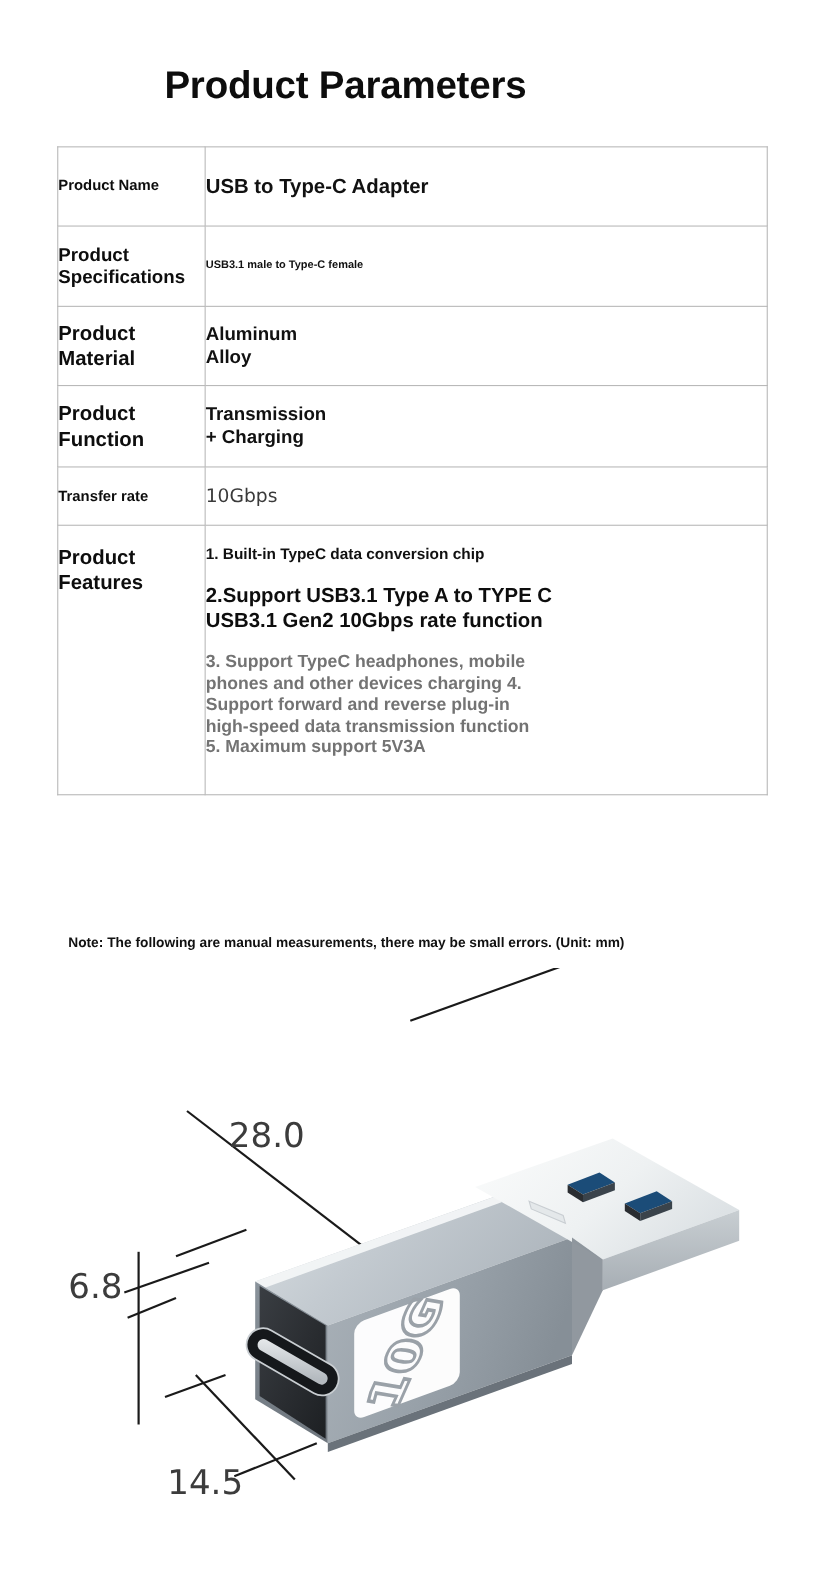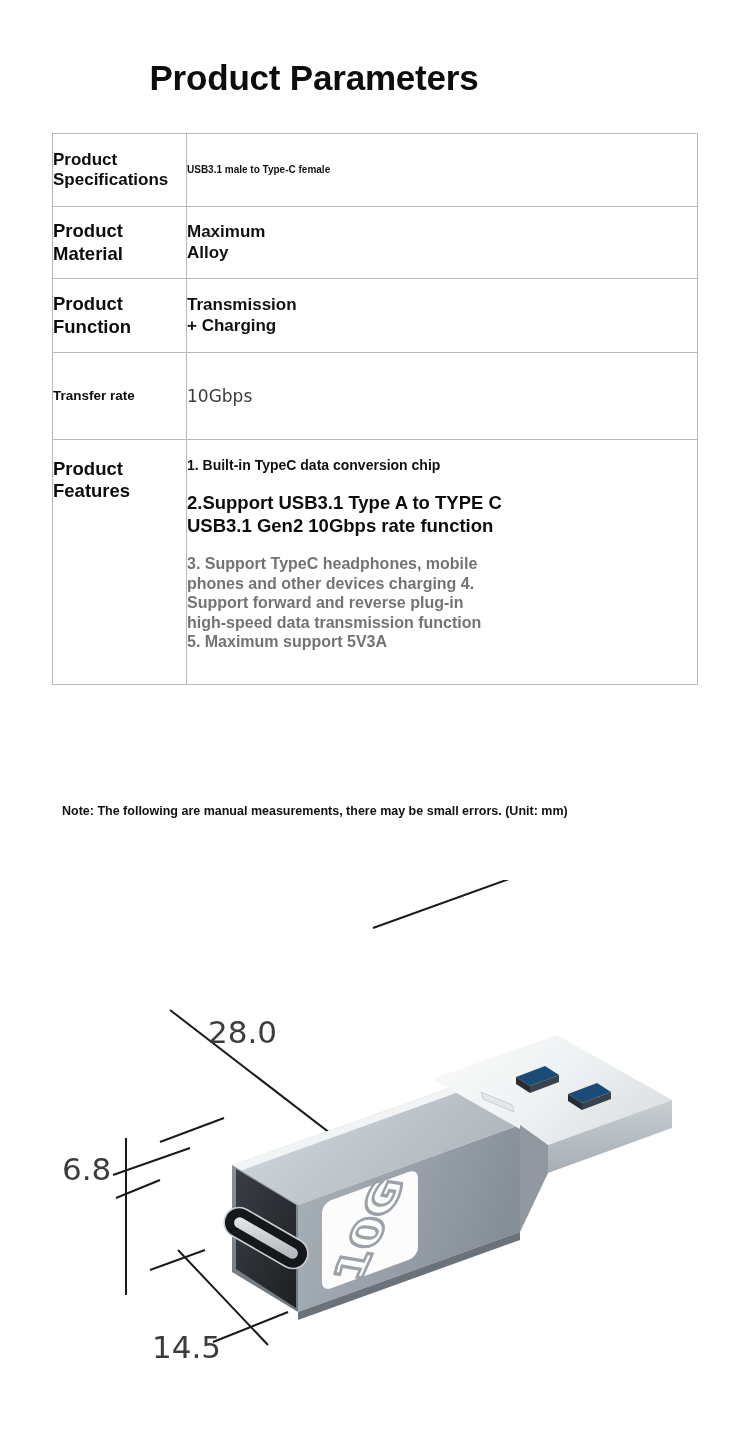--- a/index.html
+++ b/index.html
@@ -72,21 +72,21 @@
   .val.v-spec    { font-size: 10px; font-weight: bold; }
   .val.v-mat     { font-size: 17px; font-weight: bold; }
   .val.v-func    { font-size: 17px; font-weight: bold; }
   .val.v-rate    { font-size: 17px; font-weight: normal; color: #3a3a3a; font-family: "DejaVu Sans", sans-serif; }
 
   .r-brand .lbl-cell, .r-brand .val-cell { height: 76px; }
   .r-name  .lbl-cell, .r-name  .val-cell { height: 72px; }
   .r-spec  .lbl-cell, .r-spec  .val-cell { height: 73px; }
   .r-mat   .lbl-cell, .r-mat   .val-cell { height: 72px; }
   .r-func  .lbl-cell, .r-func  .val-cell { height: 74px; }
-  .r-rate  .lbl-cell, .r-rate  .val-cell { height: 87px; }
+  .r-rate  .lbl-cell, .r-rate  .val-cell { height: 53px; }
   .r-feat  .lbl-cell, .r-feat  .val-cell { height: 245px; vertical-align: top; }
   .r-feat .lbl-cell { padding-top: 18px; }
   .r-feat .val-cell { padding-top: 16px; padding-right: 20px; }
 
   .feat-1 {
     font-size: 14px;
     font-weight: bold;
     color: #111111;
     line-height: 1.3;
     margin-bottom: 18px;
@@ -104,21 +104,21 @@
     font-weight: bold;
     color: #737373;
     line-height: 1.22;
     white-space: pre-line;
   }
 
   
   .note {
     position: absolute;
     left: 62px;
-    top: 804px;
+    top: 850px;
     font-size: 12.5px;
     font-weight: bold;
     color: #111111;
   }
 
   
   .diagram {
     position: absolute;
     left: 0;
     top: 880px;
@@ -132,36 +132,44 @@
     fill: #3c3c3c;
   }
 </style>
 </head>
 <body>
 
 <div class="page-title">Product Parameters</div>
 
 <table class="spec-table">
   <tbody>
+    <tr class="r-name">
+      <td class="lbl-cell">
+        <div class="lbl s13">Product Name</div>
+      </td>
+      <td class="val-cell">
+        <div class="val v-name">USB to Type-C Adapter</div>
+      </td>
+    </tr>
     <tr class="r-spec">
       <td class="lbl-cell">
         <div class="lbl s17">Product
 Specifications</div>
       </td>
       <td class="val-cell">
         <div class="val v-spec">USB3.1 male to Type-C female</div>
       </td>
     </tr>
     <tr class="r-mat">
       <td class="lbl-cell">
         <div class="lbl s18">Product
 Material</div>
       </td>
       <td class="val-cell">
-        <div class="val v-mat">Maximum
+        <div class="val v-mat">Aluminum
 Alloy</div>
       </td>
     </tr>
     <tr class="r-func">
       <td class="lbl-cell">
         <div class="lbl s18">Product
 Function</div>
       </td>
       <td class="val-cell">
         <div class="val v-func">Transmission

